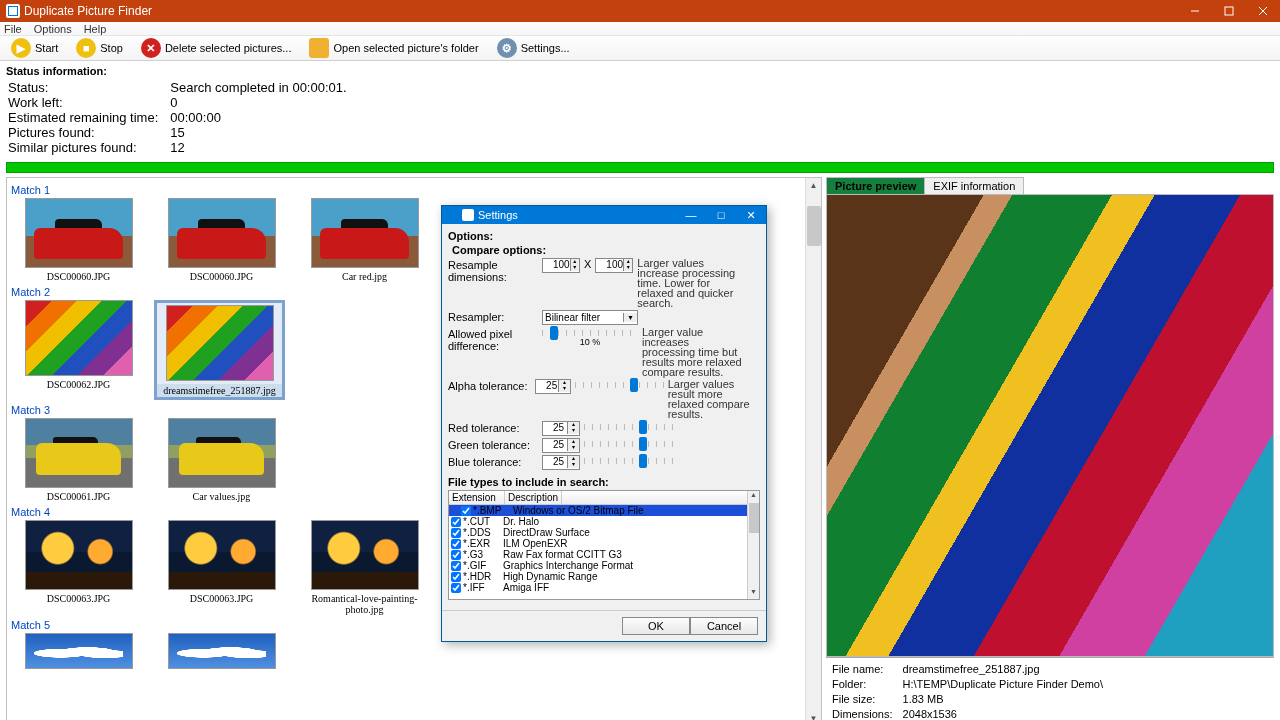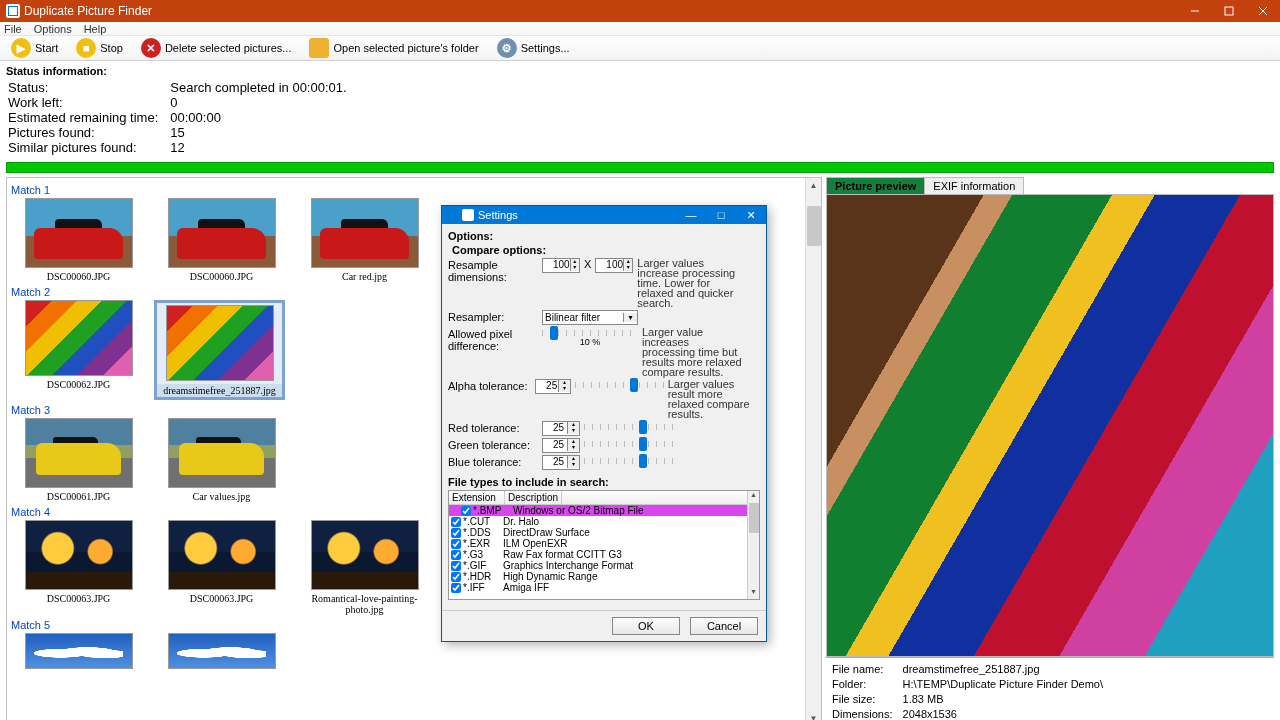--- a/index.html
+++ b/index.html
@@ -62,25 +62,25 @@
 .slider{height:6px;background:repeating-linear-gradient(90deg,#bbb 0 1px,transparent 1px 8px);position:relative;margin-top:3px;}
 .slider .knob{position:absolute;top:-4px;width:8px;height:14px;background:#0078d7;border-radius:2px;}
 .slider-lbl{font-size:9px;text-align:center;margin-top:1px;}
 .file-list{border:1px solid #999;background:#fff;height:110px;position:relative;margin-top:2px;}
 .file-list .fscroll{position:absolute;right:0;top:0;bottom:0;width:12px;background:#f0f0f0;border-left:1px solid #ccc;}
 .file-list .fscroll .fa{height:11px;font-size:7px;text-align:center;color:#555;}
 .file-list .fscroll .ft{width:10px;height:30px;background:#c8c8c8;margin:1px;}
 .fl-hdr{display:flex;background:linear-gradient(#fff,#eee);border-bottom:1px solid #ccc;font-size:10px;}
 .fl-hdr div{padding:1px 3px;border-right:1px solid #ccc;}
 .fl-row{display:flex;font-size:10px;padding:0 2px;}
-.fl-row.hl{background:#d946ef;padding-left:12px;}
+.fl-row.hl{background:#1d4ed8;padding-left:12px;}
 .fl-row input{margin-right:2px;width:10px;height:10px;}
 .fl-ext{width:52px;display:flex;align-items:center;}
 .fl-desc{flex:1;}
-.dlg-btns{display:flex;justify-content:flex-end;gap:10px;padding:6px 8px;border-top:1px solid #ccc;margin-top:6px;}
+.dlg-btns{display:flex;justify-content:flex-end;gap:0;padding:6px 8px;border-top:1px solid #ccc;margin-top:6px;}
 .dlg-btns button{width:68px;height:18px;font-size:11px;border:1px solid #888;background:linear-gradient(#fdfdfd,#e8e8e8);}
 
 .car-red{background:linear-gradient(#4aa0c8 0%,#4aa0c8 55%,#8a5a3a 55%);position:relative;}
 .car-red::after{content:'';position:absolute;left:8%;right:8%;top:42%;bottom:12%;background:#c81818;border-radius:6px 14px 4px 4px;}
 .car-red::before{content:'';position:absolute;left:28%;right:28%;top:30%;height:18%;background:#111;border-radius:4px 6px 0 0;}
 .pencils{background:linear-gradient(135deg,#d02020 0 14%,#f07000 14% 28%,#f0c000 28% 42%,#20a020 42% 56%,#2050c0 56% 70%,#803090 70% 84%,#e060b0 84% 100%);}
 .car-yellow{background:linear-gradient(#5080a0 0 38%,#90a060 38% 58%,#707070 58%);position:relative;}
 .car-yellow::after{content:'';position:absolute;left:10%;right:10%;top:36%;bottom:18%;background:#e8c818;border-radius:6px 14px 4px 4px;}
 .car-yellow::before{content:'';position:absolute;left:26%;right:32%;top:26%;height:16%;background:#111;border-radius:3px 5px 0 0;}
 .painting{background:radial-gradient(circle at 30% 40%,#ffcc40 0 18%,transparent 20%),radial-gradient(circle at 70% 45%,#ffaa30 0 14%,transparent 16%),linear-gradient(#102040 0 45%,#0a1830 45% 75%,#2a1808 75%);}

